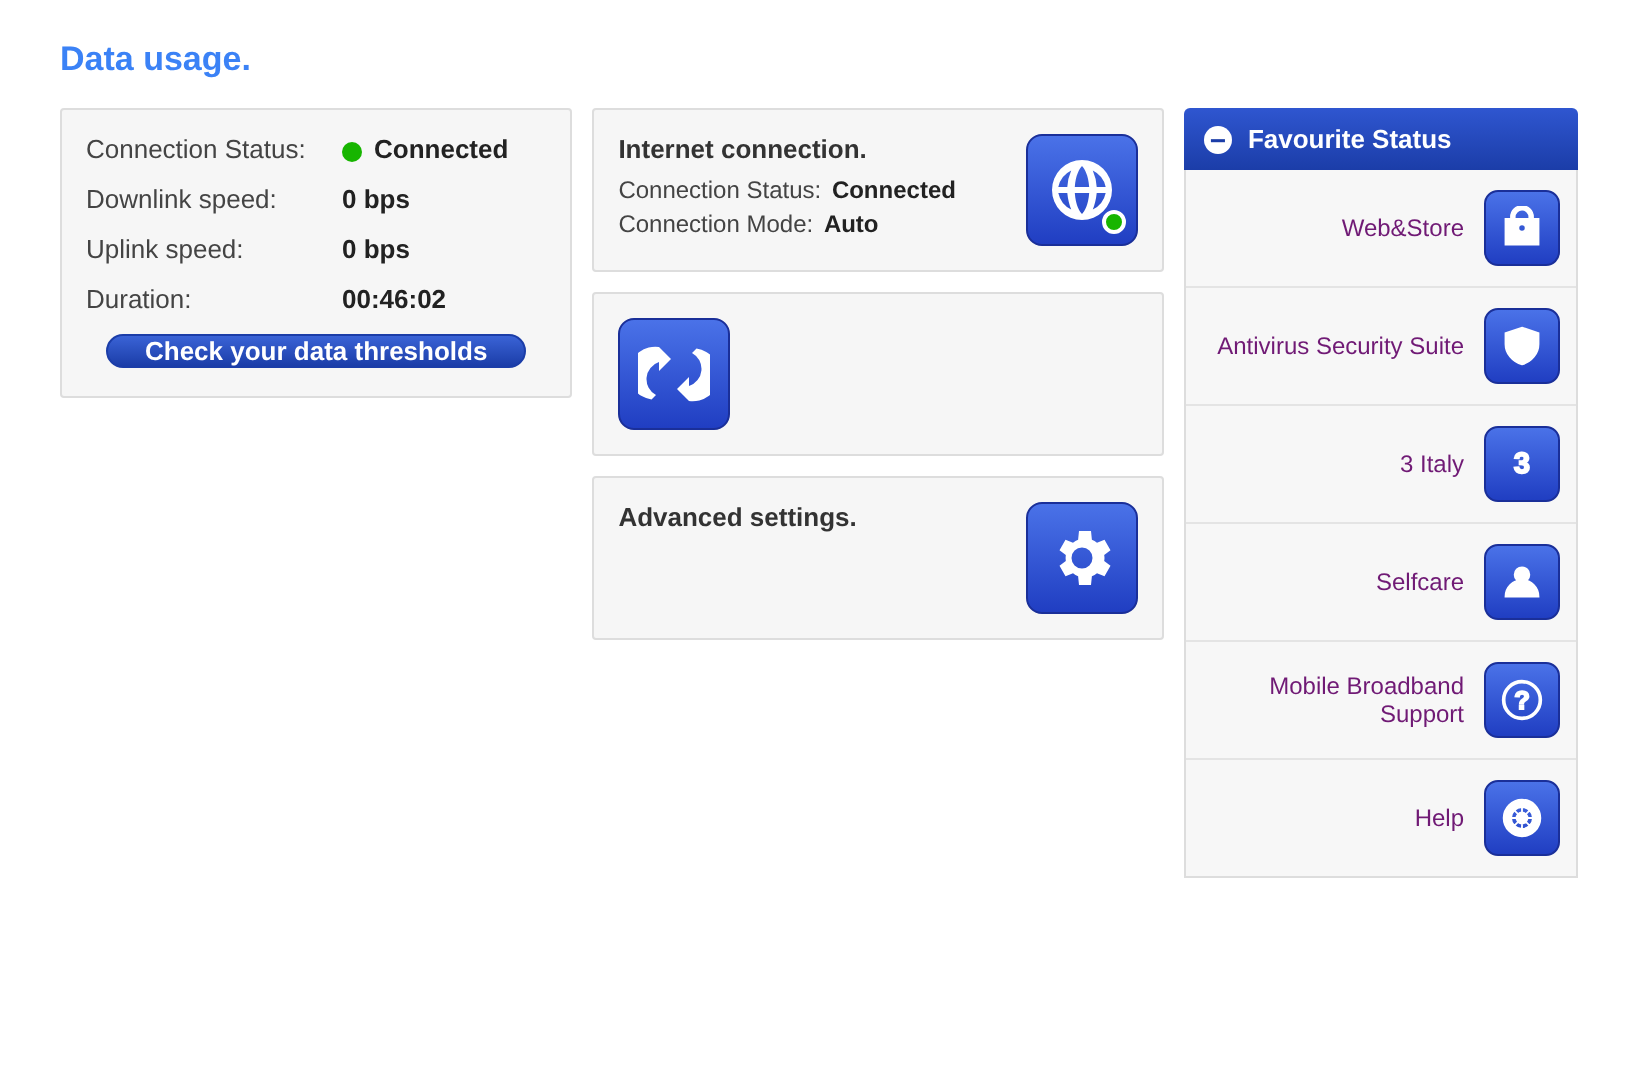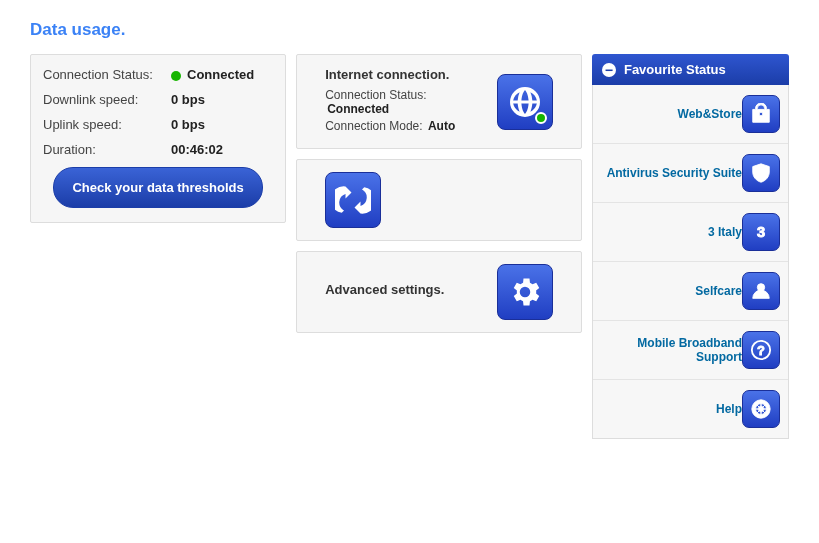--- a/index.html
+++ b/index.html
@@ -32,37 +32,37 @@
   .kv { display: flex; gap: 8px; margin-bottom: 10px; font-size: 13px; }
   .kv .k { width: 120px; color: #444; }
   .kv .v { font-weight: bold; color: #222; }
   .status-dot {
     width: 10px; height: 10px; border-radius: 50%;
     background: #17b500; display: inline-block; margin-right: 6px; vertical-align: middle;
   }
   .big-btn {
     display: block;
     margin: 8px auto 2px;
-    padding: 12px 18px;
+    padding: 0 18px;
     border-radius: 20px;
     border: 1px solid #1b3da8;
     background: linear-gradient(#3a63d6, #1b3da8);
     color: #fff;
     font-weight: bold;
     font-size: 13px;
     cursor: pointer;
   }
 
   .tile {
     border: 1px solid #ddd;
     background: #f6f6f6;
-    padding: 12px 28px;
+    padding: 12px 12px;
     display: flex;
     gap: 24px;
-    align-items: center;
+    align-items: flex-start;
     border-radius: 2px;
   }
   .tile .txt { flex: 1; }
   .tile .t-title { font-weight: bold; font-size: 13px; margin-bottom: 6px; }
   .tile .t-kv { font-size: 12px; color: #444; margin-bottom: 3px; }
   .tile .t-kv .v { font-weight: bold; color: #222; margin-left: 2px;}
   .tile .t-desc { font-size: 12px; color: #555; line-height: 1.3; }
 
   .icon-box {
     width: 56px; height: 56px;
@@ -91,21 +91,21 @@
     color: #1b3da8; font-weight: bold; font-size: 14px; line-height: 1;
   }
   .fav-list { border: 1px solid #ddd; border-top: none; }
   .fav-item {
     display: flex; align-items: center; justify-content: space-between;
     padding: 10px 8px;
     border-bottom: 1px solid #e4e4e4;
     background: #f7f7f7;
   }
   .fav-item:last-child { border-bottom: none; }
-  .fav-label { font-weight: bold; font-size: 12px; color: #0369a1; text-align: right; flex: 1; line-height: 1.2;}
+  .fav-label { font-weight: normal; font-size: 12px; color: #701a75; text-align: right; flex: 1; padding-right: 10px; line-height: 1.2;}
   .fav-icon {
     width: 38px; height: 38px;
     background: linear-gradient(#4a72e8,#203ec2);
     border: 1px solid #1a2f99;
     border-radius: 7px;
     display: flex; align-items: center; justify-content: center;
     color: #fff;
     flex-shrink: 0;
   }
   .fav-icon svg { width: 22px; height: 22px; fill: #fff; stroke: #fff; }

